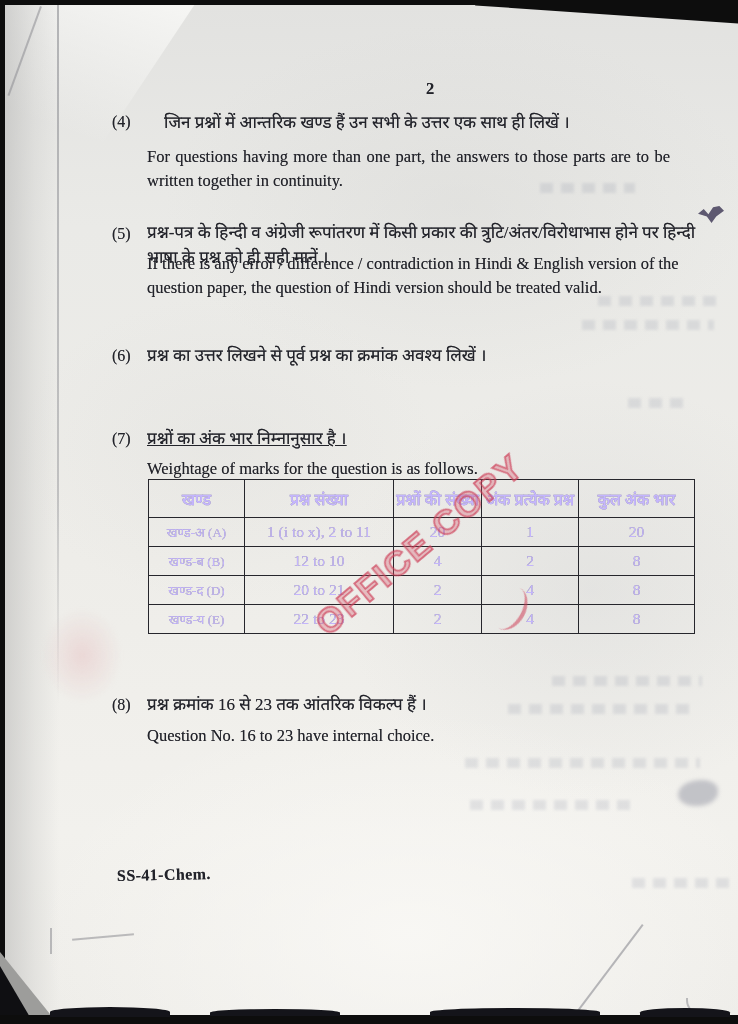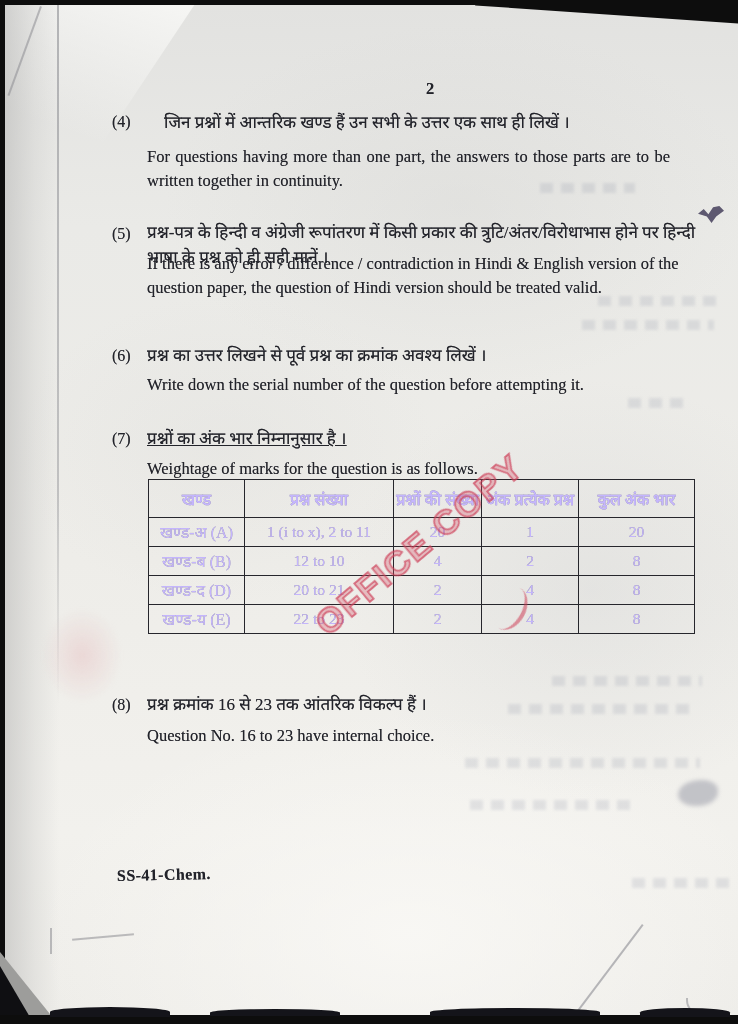--- a/index.html
+++ b/index.html
@@ -59,21 +59,21 @@
   .footer-code { font-weight:bold; font-size:16px; letter-spacing:.4px; transform:rotate(-1.2deg); }
   .b { font-weight:normal; }
 
   
   table.marks { position:absolute; left:148px; top:479px; width:546px;
     border-collapse:collapse; table-layout:fixed; }
   table.marks th, table.marks td { border:1.7px solid #26262c; text-align:center;
     color:#c4b5fd; text-shadow:0 0 .5px rgba(31,32,38,.5); }
   table.marks th { font-size:16px; font-weight:700; height:38px; padding:0 1px; }
   table.marks td { font-size:15.5px; height:29px; }
-  table.marks td.khand { font-size:16px; }
+  table.marks td.khand { font-size:13px; }
 
   
   .stamp { position:absolute; left:320px; top:608px; width:340px;
     transform:rotate(-40deg); transform-origin:0 50%;
     font-family:"Liberation Sans","DejaVu Sans",sans-serif;
     font-weight:700; font-size:35px; letter-spacing:2px; white-space:nowrap;
     color:rgba(211,73,96,.30); -webkit-text-stroke:1.8px rgba(205,64,88,.68);
     filter:blur(.3px); pointer-events:none; }
   .stamp-arc { position:absolute; left:492px; top:585px; width:34px; height:46px;
     border-right:4px solid rgba(205,64,88,.55); border-radius:50%;
@@ -125,21 +125,20 @@
   <div class="txt inum" style="left:112px; top:113px;">(4)</div>
   <div class="txt hin" style="left:147px; top:110px; width:545px;margin-left:17px;">जिन प्रश्नों में आन्तरिक खण्ड हैं उन सभी के उत्तर एक साथ ही लिखें ।</div>
   <div class="txt eng just" style="left:147px; top:145px; width:523px;">For questions having more than one part, the answers to those parts are to be written together in continuity.</div>
 
   <div class="txt inum" style="left:112px; top:225px;">(5)</div>
   <div class="txt hin" style="left:147px; top:220px; width:565px;">प्रश्न-पत्र के हिन्दी व अंग्रेजी रूपांतरण में किसी प्रकार की त्रुटि/अंतर/विरोधाभास होने पर हिन्दी भाषा के प्रश्न को ही सही मानें ।</div>
   <div class="txt eng" style="left:147px; top:252px; width:550px;">If there is any error / difference / contradiction in Hindi &amp; English version of the question paper, the question of Hindi version should be treated valid.</div>
 
   <div class="txt inum" style="left:112px; top:347px;">(6)</div>
   <div class="txt hin" style="left:147px; top:343px; width:560px;">प्रश्न का उत्तर लिखने से पूर्व प्रश्न का क्रमांक अवश्य लिखें ।</div>
-  <div class="txt eng" style="left:147px; top:373px; width:550px;">Write down the serial number of the question before attempting it.</div>
 
   <div class="txt inum" style="left:112px; top:430px;">(7)</div>
   <div class="txt hin" style="left:147px; top:426px; width:560px;text-decoration:underline;">प्रश्नों का अंक भार निम्नानुसार है ।</div>
   <div class="txt eng" style="left:147px; top:457px; width:550px;">Weightage of marks for the question is as follows.</div>
 
   <table class="marks">
     <colgroup>
       <col style="width:96px">
         <col style="width:149px">
         <col style="width:88px">

